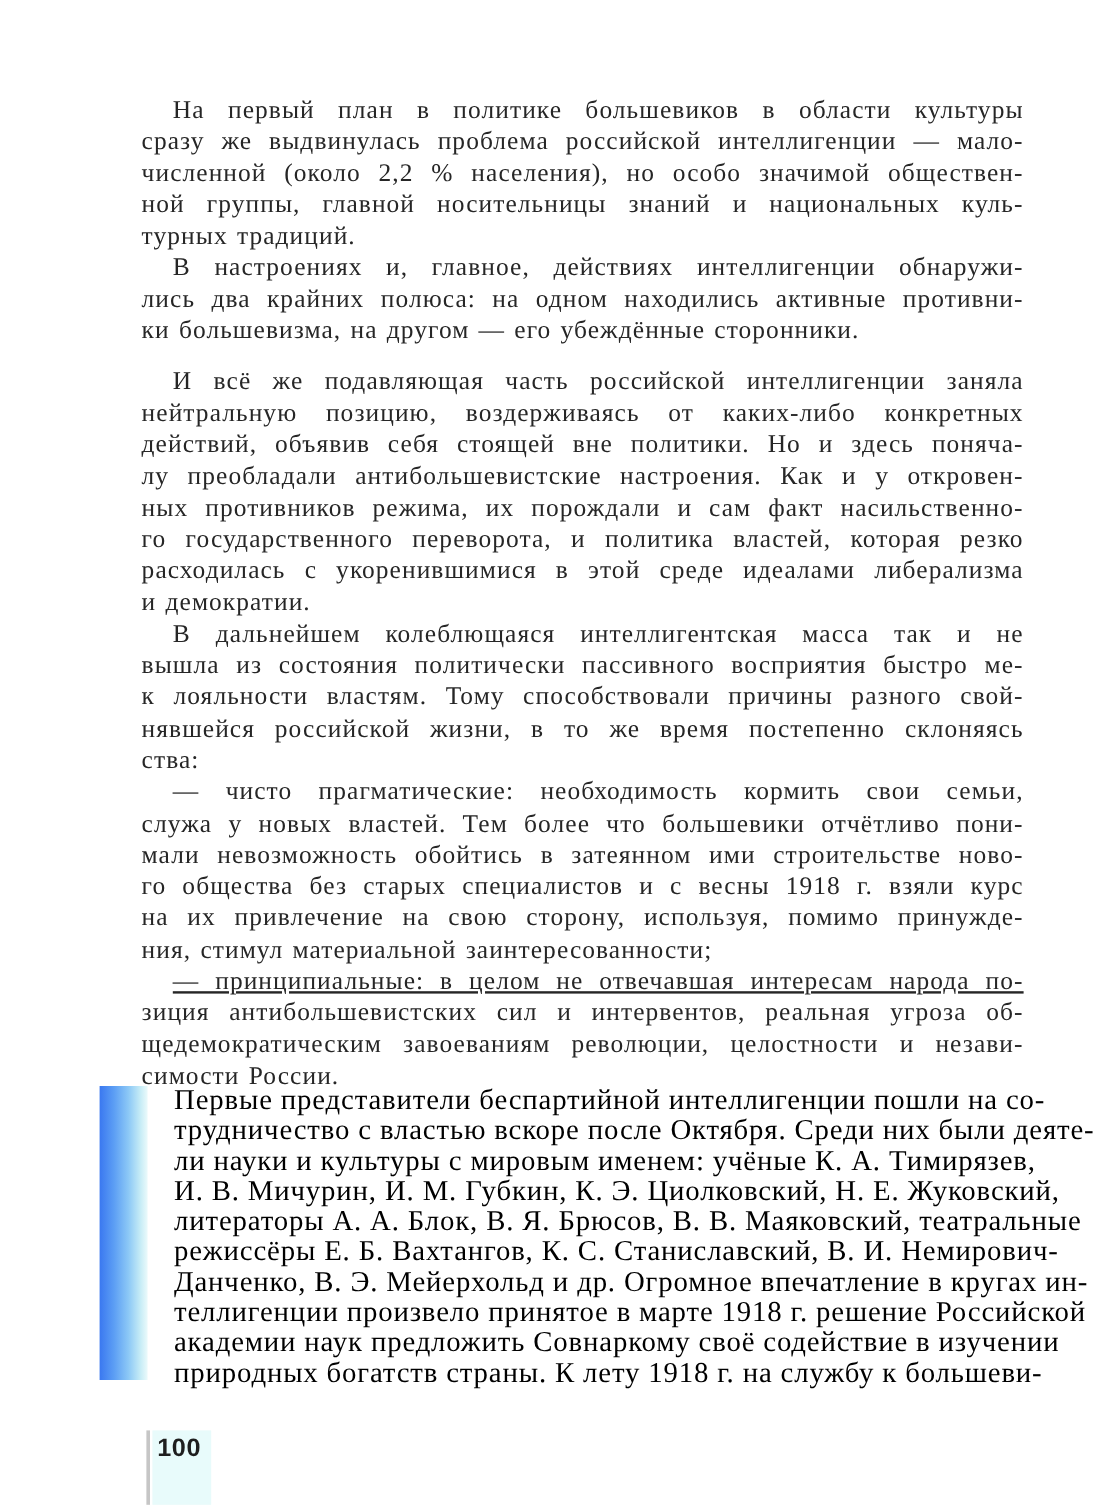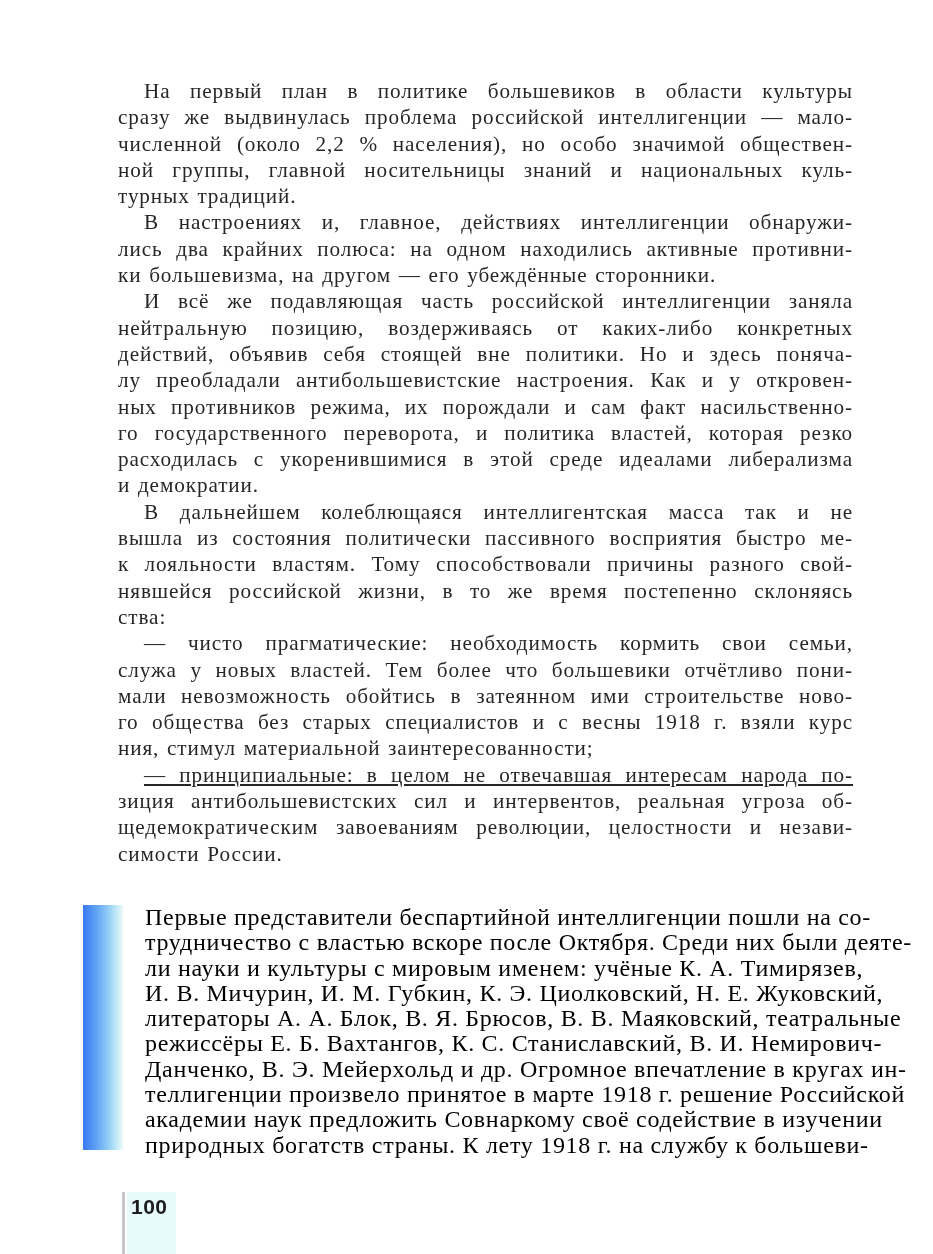--- a/index.html
+++ b/index.html
@@ -88,37 +88,38 @@
 
 <div class="main-text" id="main-text">
     <span class="line" style="padding-left: 26px;">На первый план в политике большевиков в области культуры</span>
     <span class="line">сразу же выдвинулась проблема российской интеллигенции — мало-</span>
     <span class="line">численной (около 2,2 % населения), но особо значимой обществен-</span>
     <span class="line">ной группы, главной носительницы знаний и национальных куль-</span>
     <span class="line last">турных традиций.</span>
     <span class="line" style="padding-left: 26px;">В настроениях и, главное, действиях интеллигенции обнаружи-</span>
     <span class="line">лись два крайних полюса: на одном находились активные противни-</span>
     <span class="line last">ки большевизма, на другом — его убеждённые сторонники.</span>
-    <span class="line" style="padding-left: 26px;">И всё же подавляющая часть российской интеллигенции заняла</span>
+    <span class="line" style="padding-left: 26px; margin-top: 16px;">И всё же подавляющая часть российской интеллигенции заняла</span>
     <span class="line">нейтральную позицию, воздерживаясь от каких-либо конкретных</span>
     <span class="line">действий, объявив себя стоящей вне политики. Но и здесь поняча-</span>
     <span class="line">лу преобладали антибольшевистские настроения. Как и у откровен-</span>
     <span class="line">ных противников режима, их порождали и сам факт насильственно-</span>
     <span class="line">го государственного переворота, и политика властей, которая резко</span>
     <span class="line">расходилась с укоренившимися в этой среде идеалами либерализма</span>
     <span class="line last">и демократии.</span>
     <span class="line" style="padding-left: 26px;">В дальнейшем колеблющаяся интеллигентская масса так и не</span>
     <span class="line">вышла из состояния политически пассивного восприятия быстро ме-</span>
     <span class="line">к лояльности властям. Тому способствовали причины разного свой-</span>
     <span class="line">нявшейся российской жизни, в то же время постепенно склоняясь</span>
     <span class="line last">ства:</span>
     <span class="line" style="padding-left: 26px;">— чисто прагматические: необходимость кормить свои семьи,</span>
     <span class="line">служа у новых властей. Тем более что большевики отчётливо пони-</span>
     <span class="line">мали невозможность обойтись в затеянном ими строительстве ново-</span>
     <span class="line">го общества без старых специалистов и с весны 1918 г. взяли курс</span>
+    <span class="line">на их привлечение на свою сторону, используя, помимо принужде-</span>
     <span class="line last">ния, стимул материальной заинтересованности;</span>
     <span class="line" style="padding-left: 26px; text-decoration: underline;">— принципиальные: в целом не отвечавшая интересам народа по-</span>
     <span class="line">зиция антибольшевистских сил и интервентов, реальная угроза об-</span>
     <span class="line">щедемократическим завоеваниям революции, целостности и незави-</span>
     <span class="line last">симости России.</span>
   </div>
 
 <div class="sidebar-bar"></div>
 <div class="box-text" id="box-text">
     <span class="line">Первые представители беспартийной интеллигенции пошли на со-</span>

